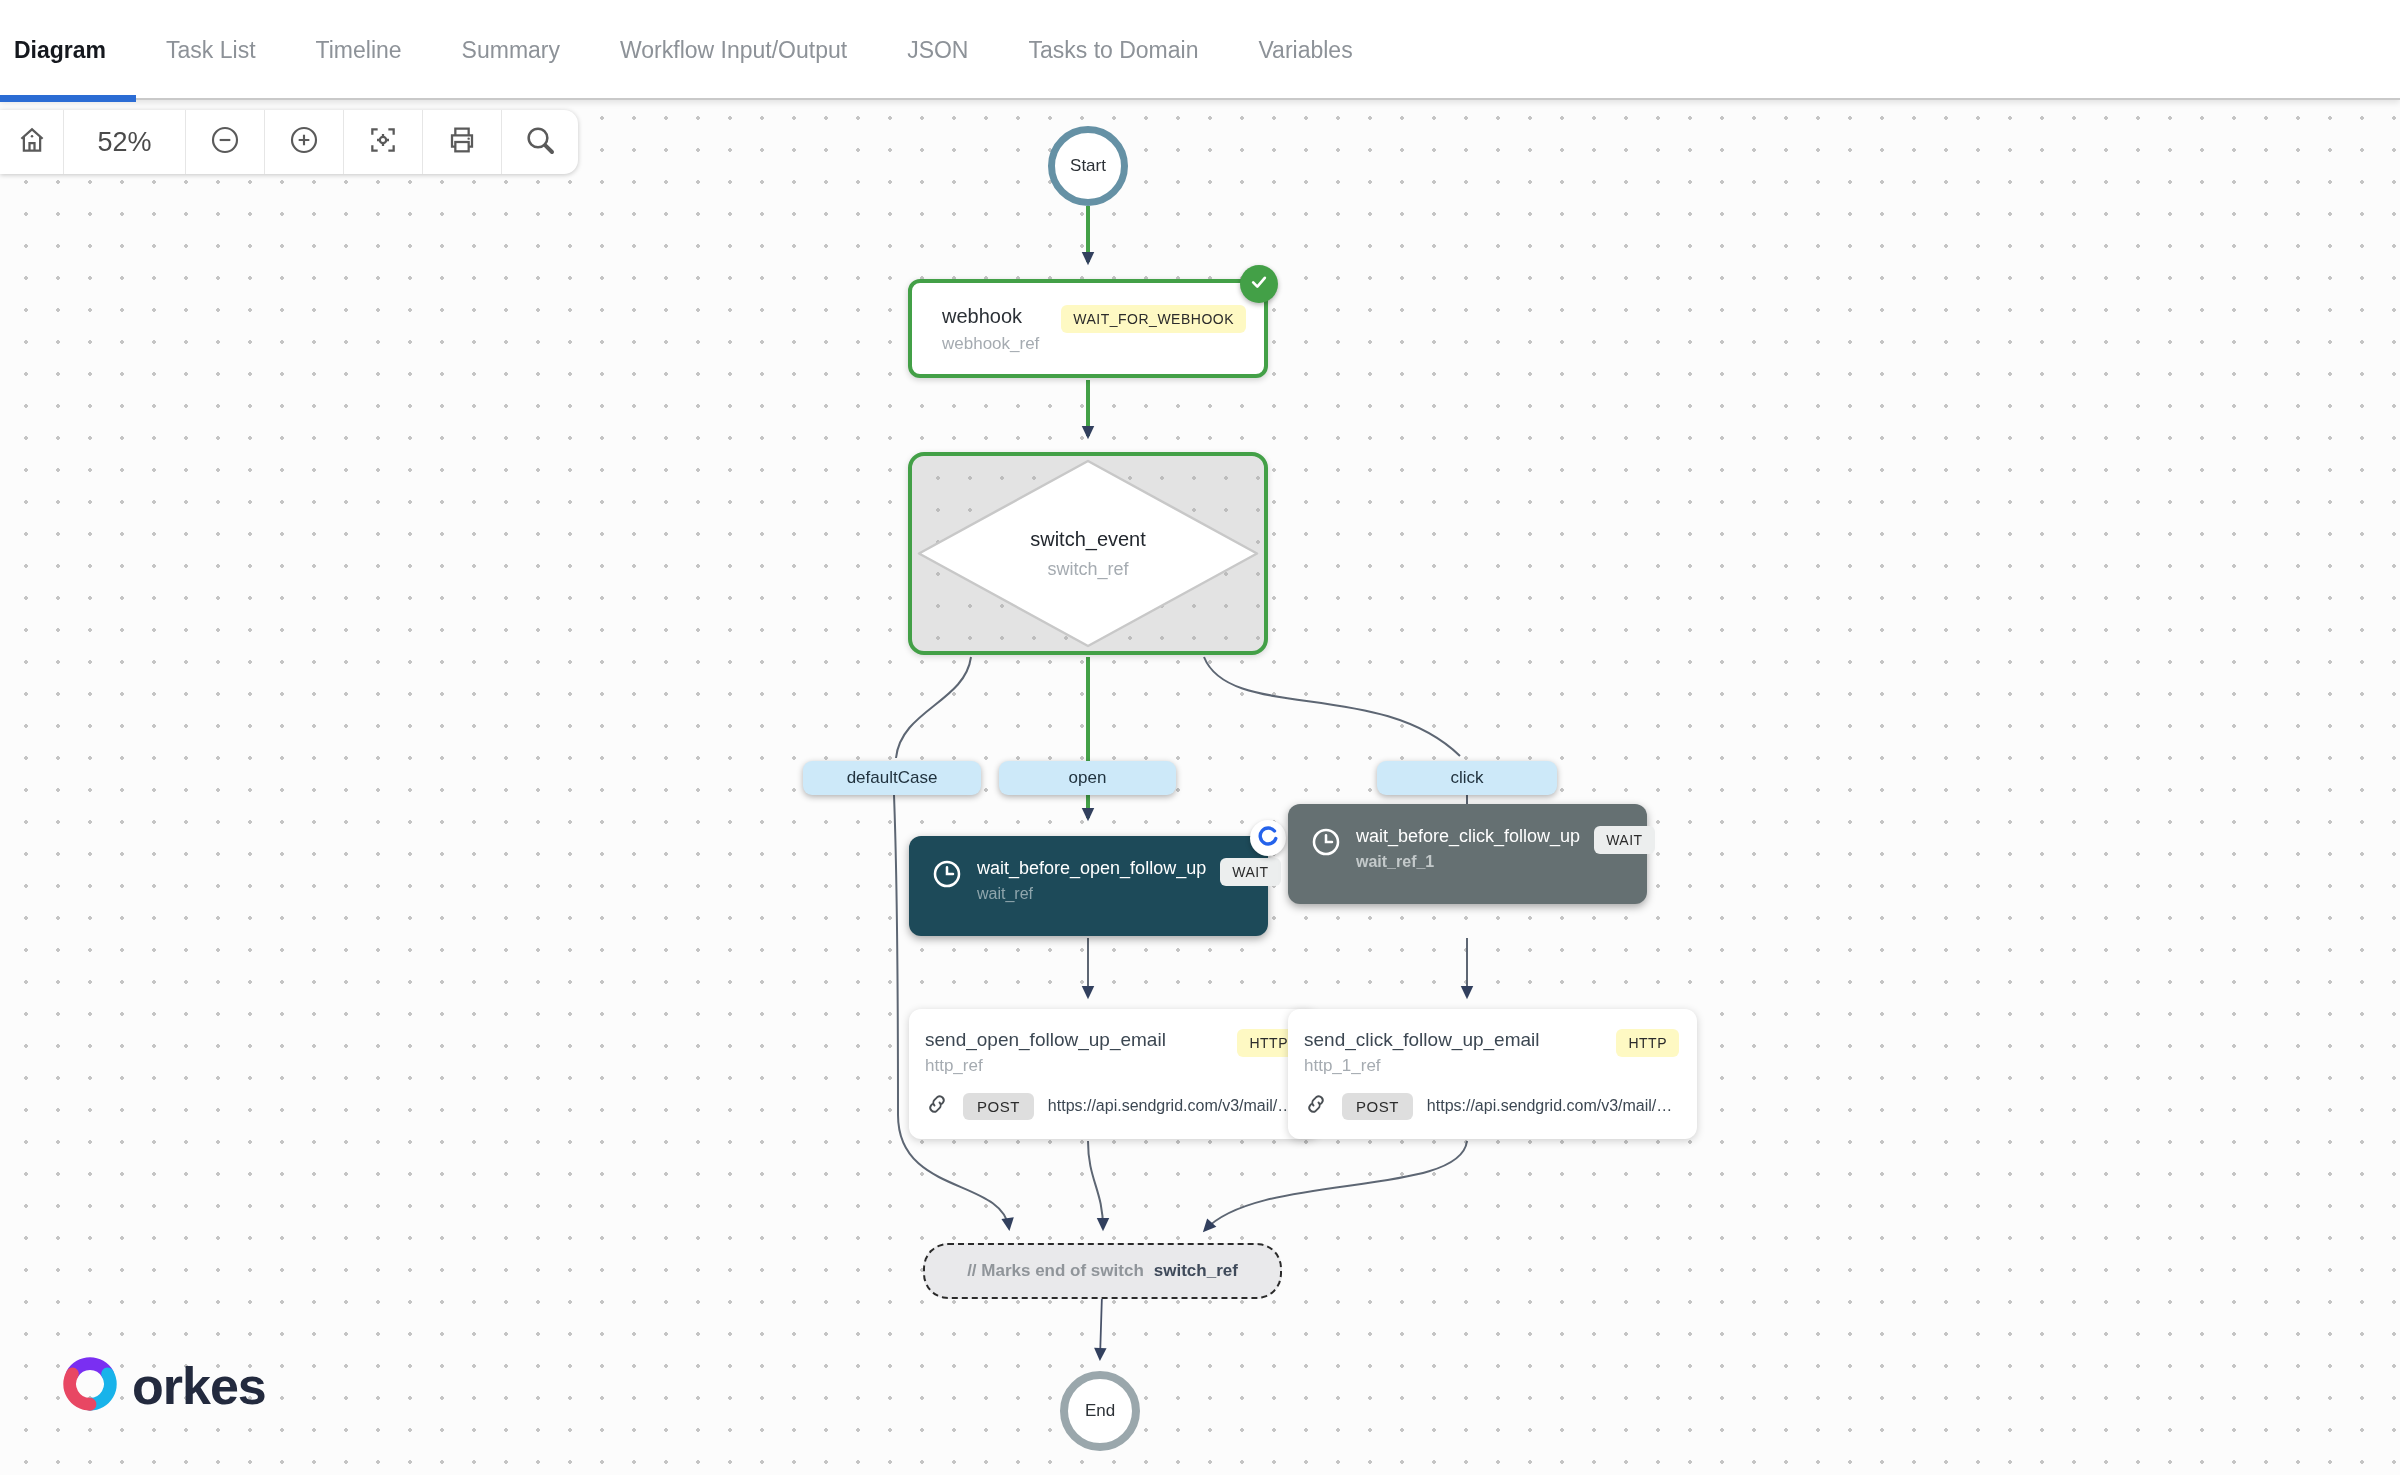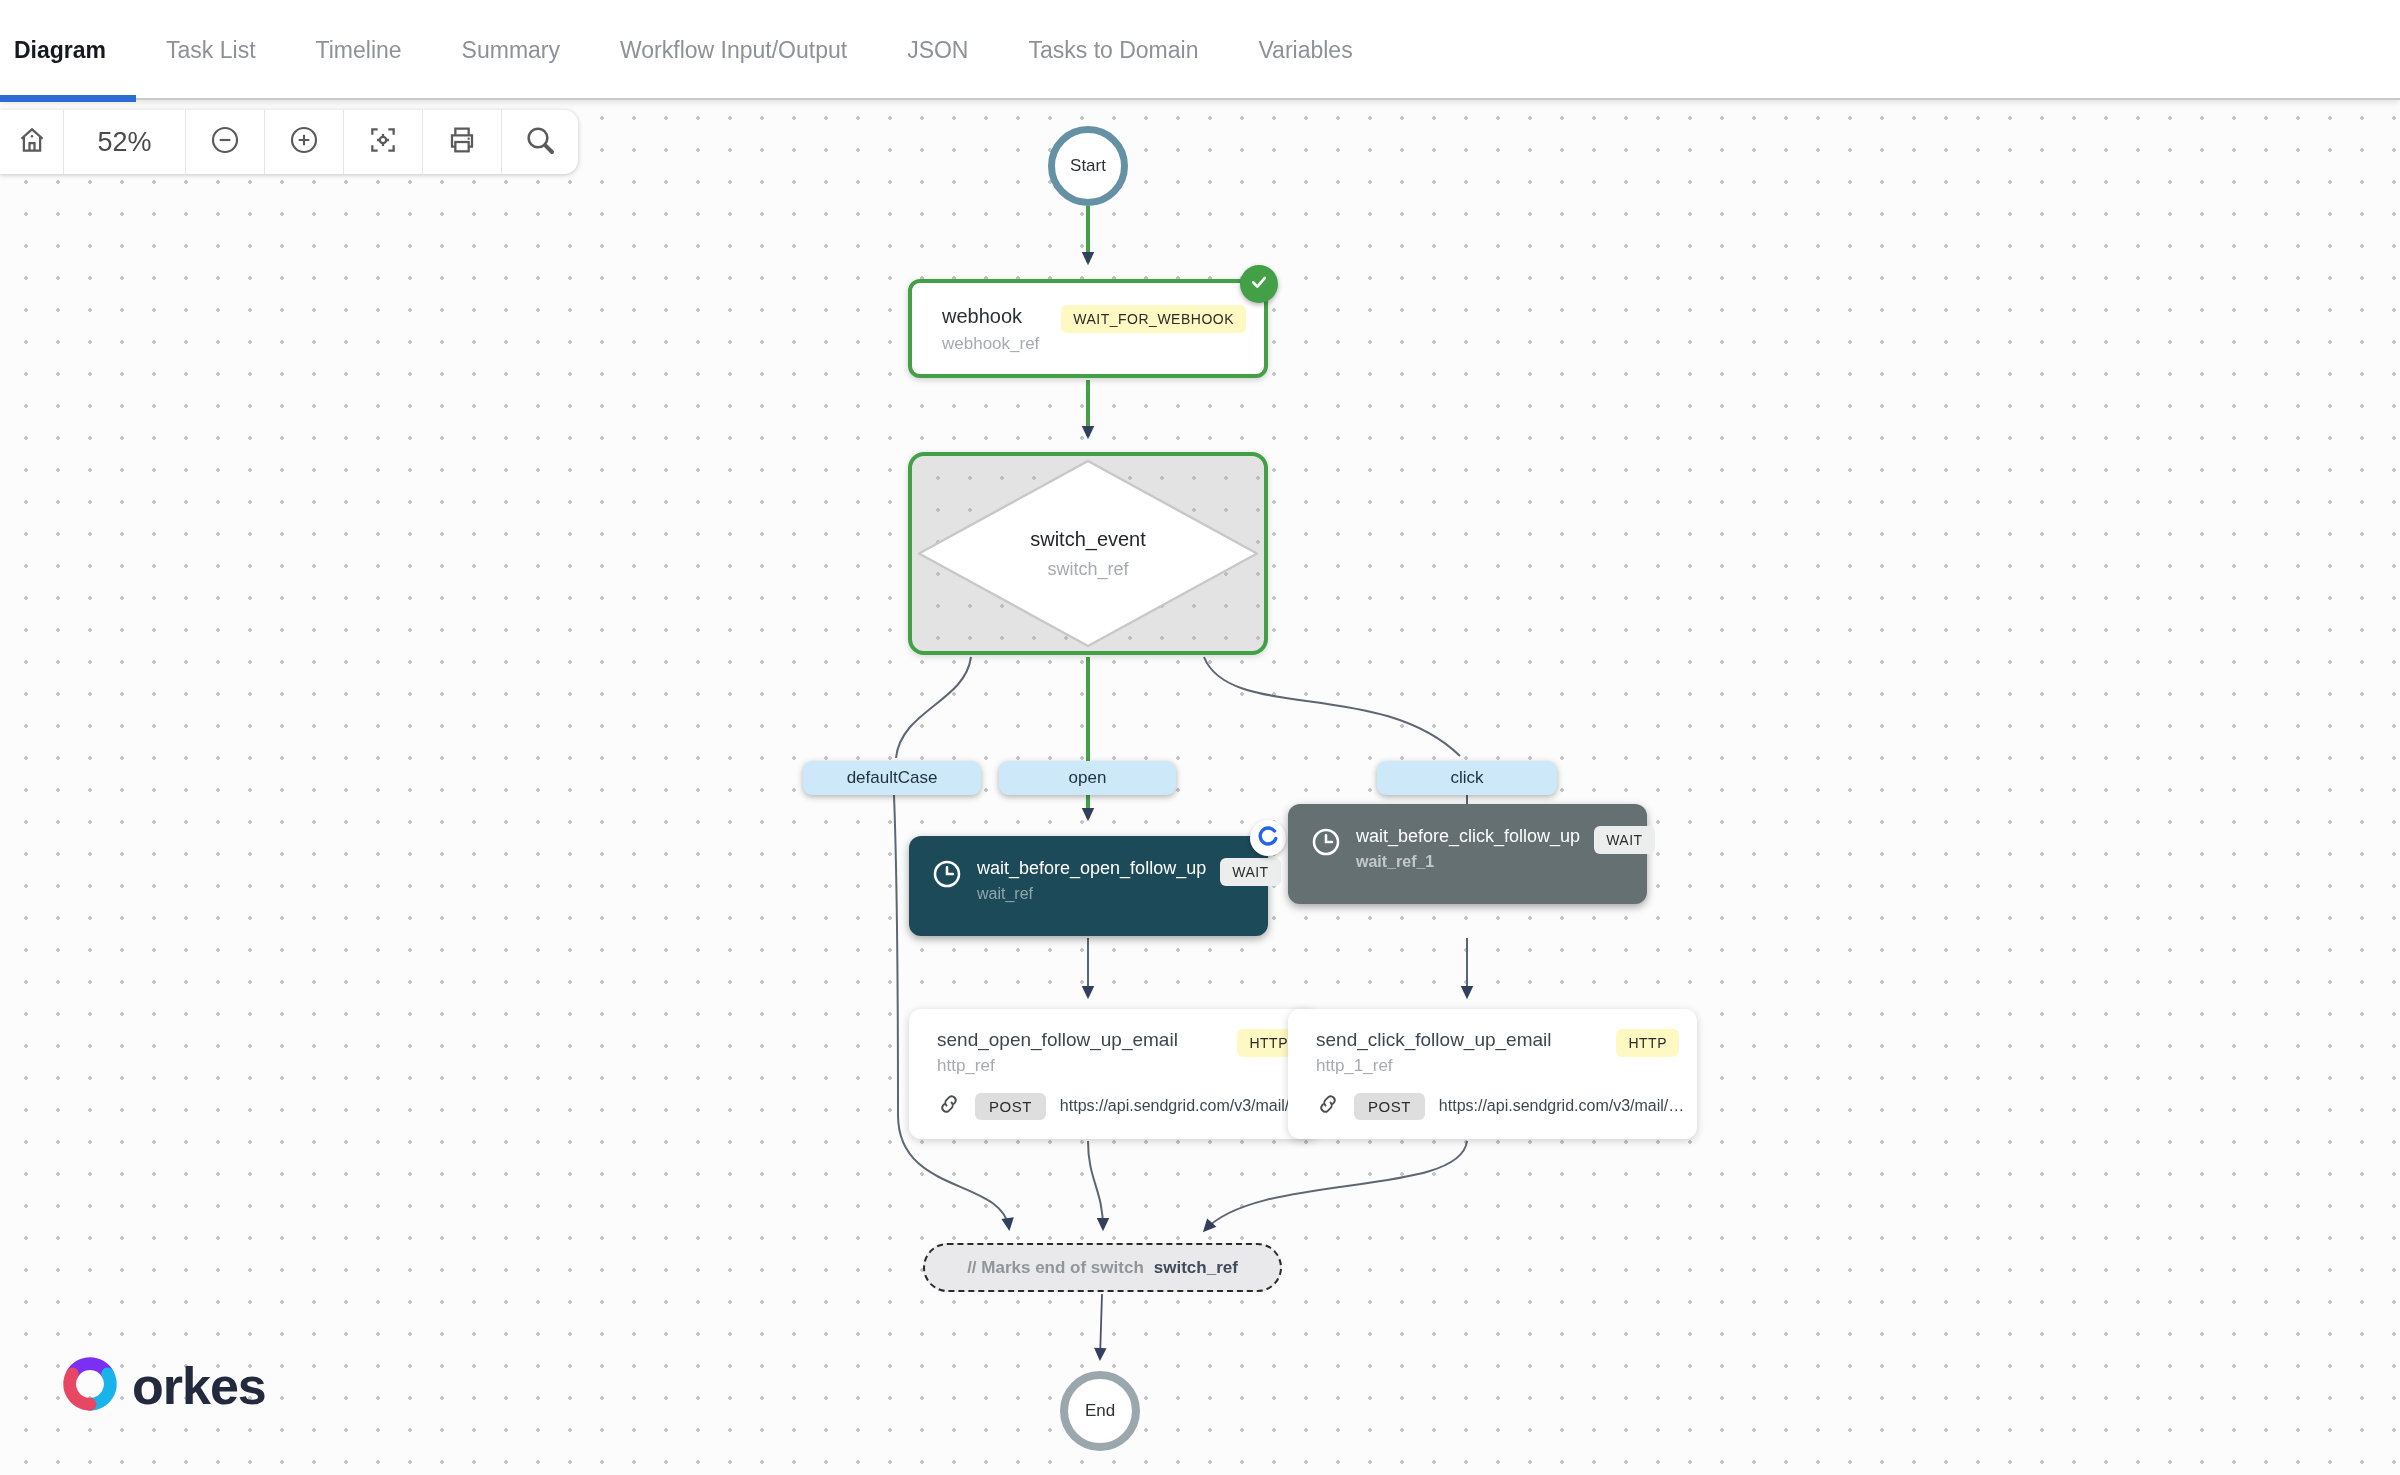--- a/index.html
+++ b/index.html
@@ -81,30 +81,30 @@
   .wait-open  { left:909px;  top:836px; background:#1d4a59; }
   .wait-open  .subtitle { color:#8fa6ad; }
   .wait-click { left:1288px; top:804px; background:#657072; }
   .wait-click .subtitle { color:#c3c9ca;font-weight:bold; }
   .wait-node .badge { background:#eceeee; }
   .spinner-badge { position:absolute; top:-16px; right:-18px; width:36px; height:36px;
     border-radius:50%; background:#ffffff; box-shadow:0 2px 5px rgba(0,0,0,0.25);
     display:flex; align-items:center; justify-content:center; z-index:5; }
 
   .http-node { width:409px; height:130px; background:#ffffff; border-radius:12px;
-    box-shadow:0 2px 8px rgba(0,0,0,0.18); padding:20px 18px 0 28px; }
+    box-shadow:0 2px 8px rgba(0,0,0,0.18); padding:20px 18px 0 16px; }
   .http-open  { left:909px;  top:1009px; }
   .http-click { left:1288px; top:1009px; }
   .http-node .title { font-size:19px; color:#3c4752; }
   .http-node .subtitle { font-size:17px; margin-top:5px; }
   .http-row { display:flex; align-items:center; gap:14px; margin-top:16px; }
   .http-row .badge { font-size:15px; padding:5px 14px; background:#dedede; }
   .http-url { font-size:16px; color:#3c4752; white-space:nowrap; }
 
-  .endswitch-node { left:923px; top:1243px; width:359px; height:49px;
+  .endswitch-node { left:923px; top:1243px; width:359px; height:56px;
     background:#e9e9eb; border:2px dashed #2a2a2a; border-radius:25px;
     display:flex; align-items:center; justify-content:center; gap:10px; }
   .endswitch-node .comment { font-size:17px; font-weight:700; color:#90959a; }
   .endswitch-node .ref { font-size:17px; font-weight:700; color:#3f4a5a; }
 
   
   .brand { position:absolute; left:58px; top:1352px; display:flex; align-items:center;
     gap:10px; z-index:6; }
   .brand-text { font-size:52px; font-weight:700; color:#232a3e; letter-spacing:-1px; }
 </style>

